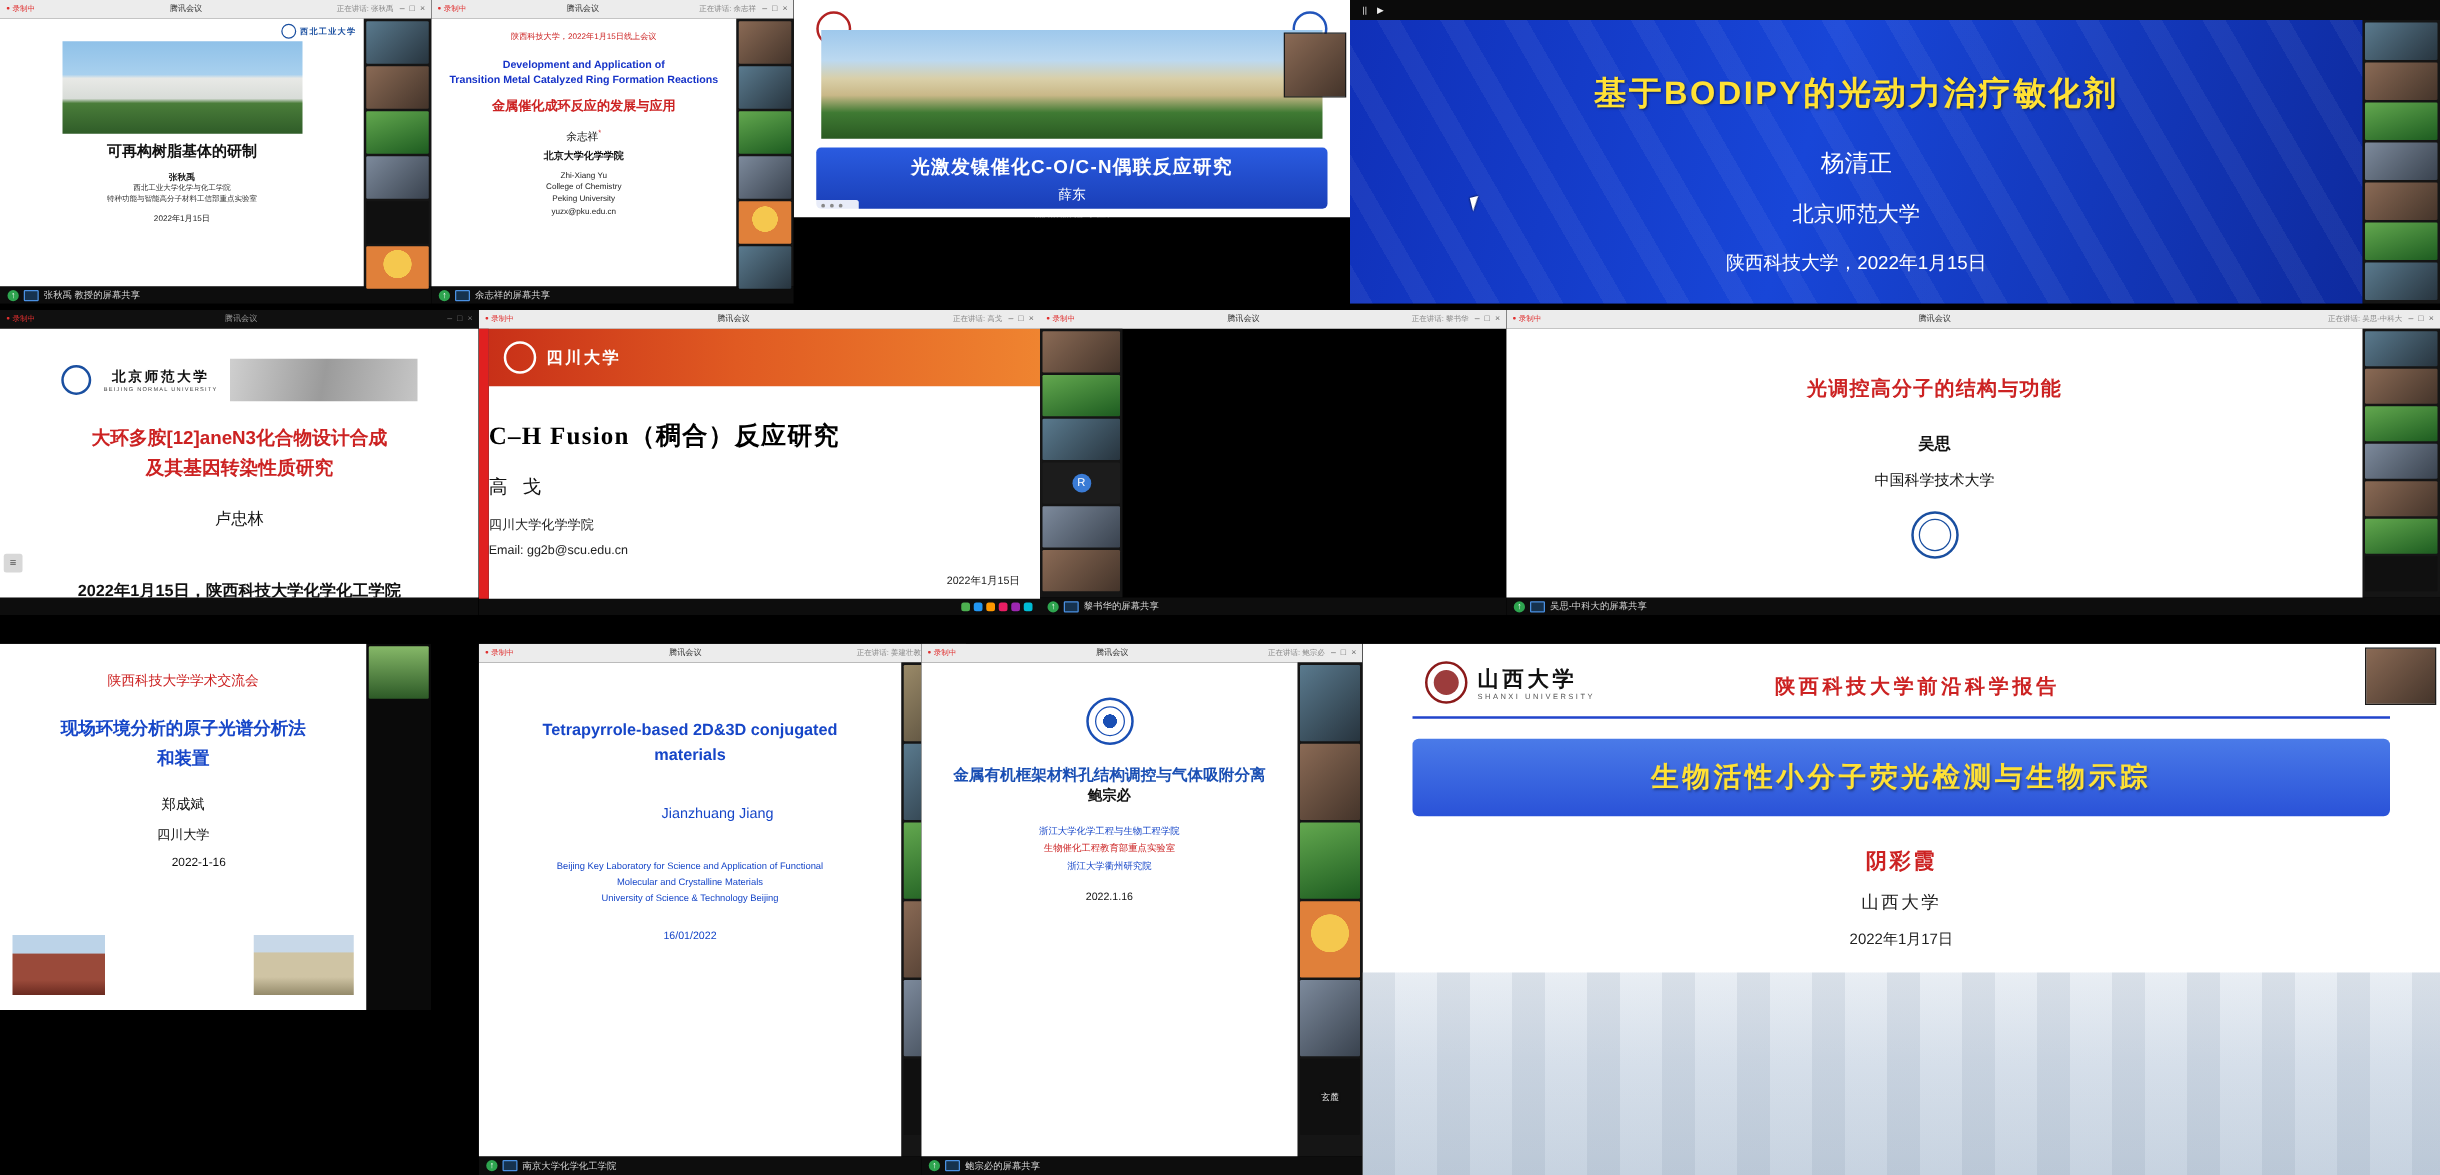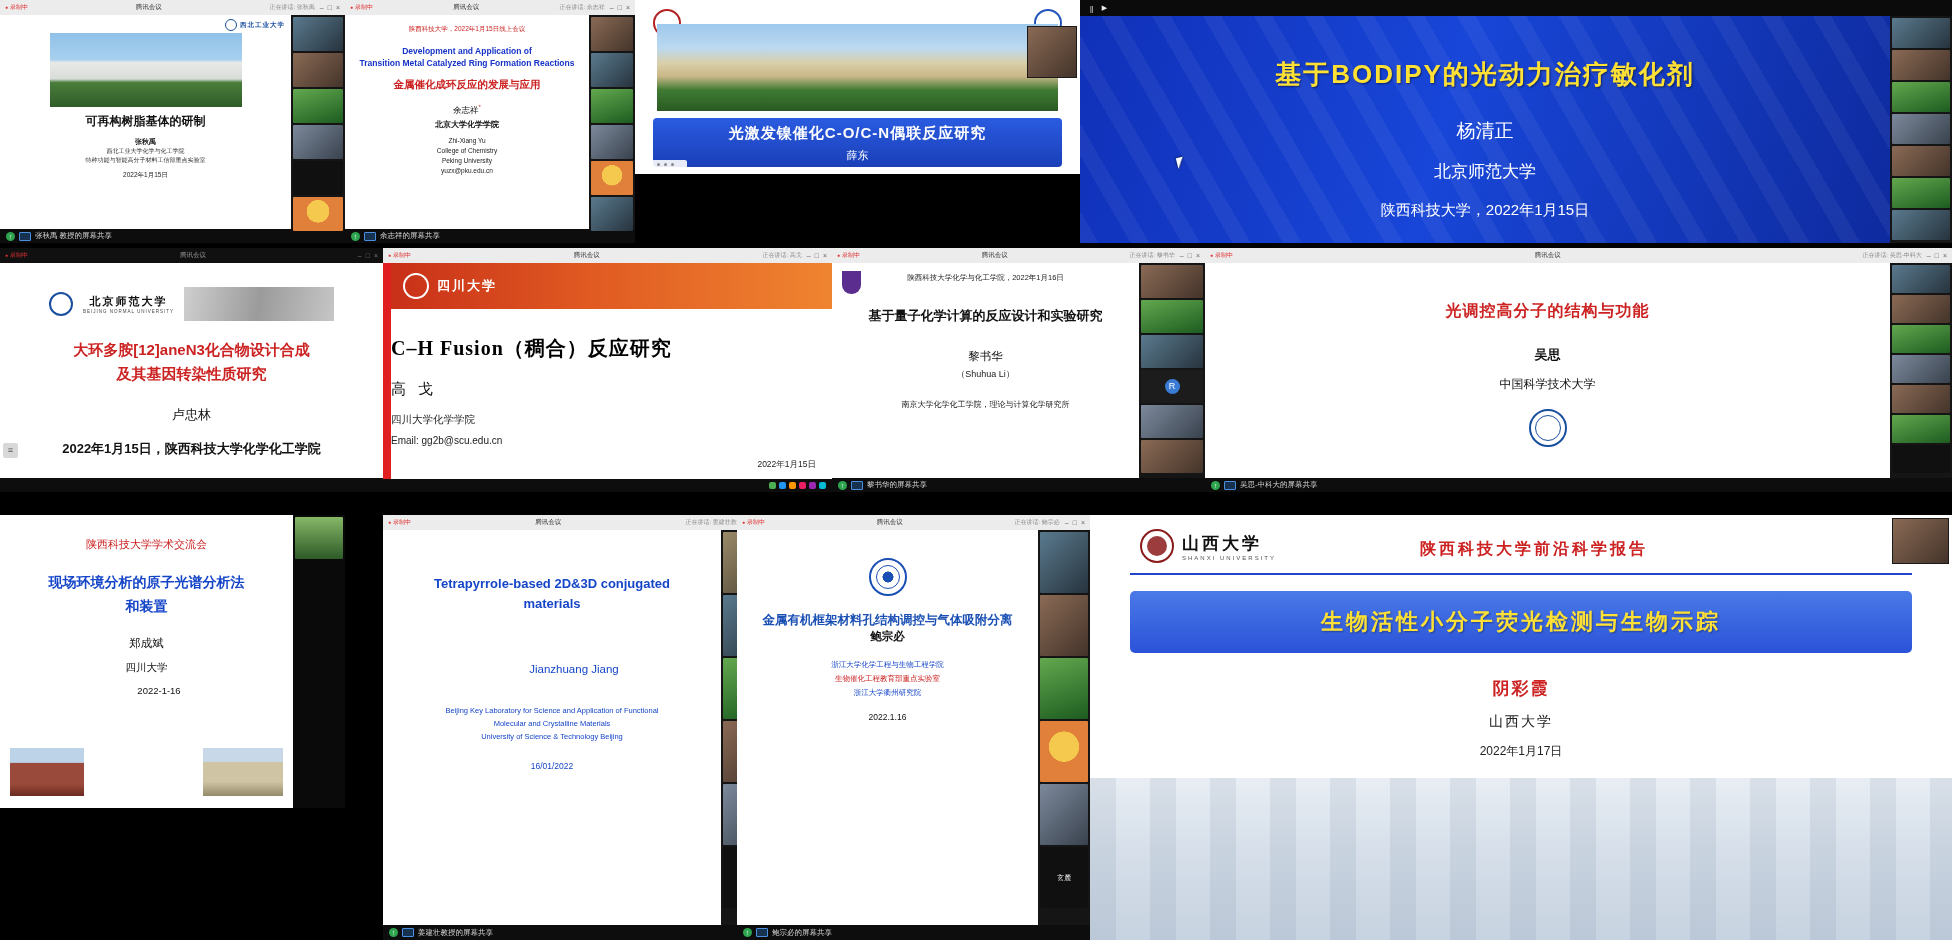--- a/index.html
+++ b/index.html
@@ -100,21 +100,21 @@
   
   .w5-slide{text-align:center;}
   .w5-head{display:flex;align-items:center;justify-content:center;gap:10px;margin-top:24px;}
   .w5-seal{width:20px;height:20px;border-radius:50%;border:2px solid #1a4fa0;}
   .w5-uname{font-size:11px;font-weight:bold;color:#111;letter-spacing:2px;}
   .w5-uen{font-size:4.5px;color:#444;letter-spacing:1px;}
   .w5-photo{width:150px;height:34px;background:linear-gradient(100deg,#cfcfcf,#9b9b9b 50%,#c6c6c6);}
   .w5-t1{font-size:15px;font-weight:bold;color:var(--c-title-red,#cc2222);margin-top:20px;}
   .w5-t2{font-size:15px;font-weight:bold;color:var(--c-title-red,#cc2222);margin-top:5px;}
   .w5-author{font-size:13px;color:#111;margin-top:22px;}
-  .w5-date{font-size:13px;font-weight:bold;color:#111;margin-top:16px;}
+  .w5-date{font-size:13px;font-weight:bold;color:#111;margin-top:40px;}
   .w5-tool{position:absolute;left:3px;top:195px;width:15px;height:15px;background:#d8d8d8;border-radius:2px;color:#555;font-size:9px;line-height:15px;text-align:center;z-index:4;}
   
   .w6{position:absolute;}
   .w6-red{position:absolute;left:0;top:15px;bottom:13px;width:8px;background:#e02020;z-index:4;}
   .w6 .slide{margin-left:8px;}
   .w6-band{height:46px;background:linear-gradient(90deg,#c83018,#e05a22 45%,#ef8430);display:flex;align-items:center;gap:8px;padding:0 12px;}
   .w6-seal{width:22px;height:22px;border-radius:50%;border:2px solid #fff;}
   .w6-uname{color:#fff;font-weight:bold;font-size:13px;letter-spacing:2px;}
   .w6-body{}
   .w6-title{font-family:"Liberation Serif","DejaVu Serif",serif;font-size:20px;font-weight:bold;color:#000;margin-top:26px;letter-spacing:1px;}
@@ -147,21 +147,21 @@
   .w9-author{font-size:11.5px;color:#111;margin-top:20px;}
   .w9-affil{font-size:10.5px;color:#111;margin-top:10px;}
   .w9-date{font-size:9.5px;color:#111;margin-top:10px;padding-left:25px;}
   .w9-ph-l{position:absolute;left:10px;bottom:12px;width:74px;height:48px;background:linear-gradient(180deg,#bcd3e8 0 30%,#9a4a3a 32% 75%,#6a2a20 100%);}
   .w9-ph-r{position:absolute;right:10px;bottom:12px;width:80px;height:48px;background:linear-gradient(180deg,#c8d8e8 0 28%,#cfc4a4 30% 70%,#948a6a 100%);}
   
   .w10-slide{text-align:center;}
   .w10-t{font-size:13px;font-weight:bold;color:var(--c-accent-blue,#1646c8);}
   .w10-t.first{margin-top:46px;}
   .w10-t.second{margin-top:5px;}
-  .w10-author{font-size:11.5px;color:var(--c-accent-blue,#1646c8);margin-top:52px;padding-left:44px;}
+  .w10-author{font-size:11.5px;color:var(--c-accent-blue,#1646c8);margin-top:34px;padding-left:44px;}
   .w10-affil{font-size:7.5px;color:var(--c-accent-blue,#1646c8);line-height:1.7;}
   .w10-affilgrp{margin-top:30px;}
   .w10-date{font-size:8.5px;color:var(--c-accent-blue,#1646c8);margin-top:18px;}
   .w10 .tb,.w11 .tb{height:15px;flex:0 0 15px;}
   .w10 .ft,.w11 .ft{height:15px;flex:0 0 15px;}
   
   .w11-slide{text-align:center;}
   .w11-emblem{width:34px;height:34px;border-radius:50%;border:2.5px solid #1a4fb4;margin:28px auto 0;position:relative;}
   .w11-emblem::after{content:"";position:absolute;inset:5px;border-radius:50%;background:radial-gradient(circle,#1a4fb4 35%,transparent 36%);border:1px solid #1a4fb4;}
   .w11-title{font-size:12.5px;font-weight:bold;color:#1a4fb4;margin-top:16px;}
@@ -414,28 +414,20 @@
         </span>
       <span class="tb-title">腾讯会议</span>
       <span class="speaking">正在讲话: 黎书华</span>
       <span class="wc">
           <span>–</span>
           <span>□</span>
           <span>×</span>
         </span>
     </div>
     <div class="body">
-      <div class="slide w7-slide">
-        <span class="w7-emblem"></span>
-        <div class="w7-top">陕西科技大学化学与化工学院，2022年1月16日</div>
-        <div class="w7-title">基于量子化学计算的反应设计和实验研究</div>
-        <div class="w7-author">黎书华</div>
-        <div class="w7-authen">（Shuhua Li）</div>
-        <div class="w7-affil">南京大学化学化工学院，理论与计算化学研究所</div>
-      </div>
       <div class="strip">
           <div class="thumb t-photo1"></div>
           <div class="thumb t-plant"></div>
           <div class="thumb t-photo2"></div>
           <div class="thumb t-letter">
             <span class="avatar-letter">
               <i>R</i>
             </span>
           </div>
           <div class="thumb t-photo3"></div>
@@ -538,21 +530,21 @@
           <div class="thumb t-photo1"></div>
           <div class="thumb t-photo3"></div>
           <div class="thumb t-dark">
             <span class="thumb-label">玄麓</span>
           </div>
         </div>
     </div>
     <div class="ft">
       <span class="sh-up">↑</span>
       <span class="sh-mon"></span>
-      <span>姜建壮教授的屏幕共享</span>
+      <span>南京大学化学化工学院</span>
     </div>
   </div>
 
   <div class="win w11">
     <div class="tb">
       <span class="rec">
           <span class="dot">●</span>
           <span>录制中</span>
         </span>
       <span class="tb-title">腾讯会议</span>

